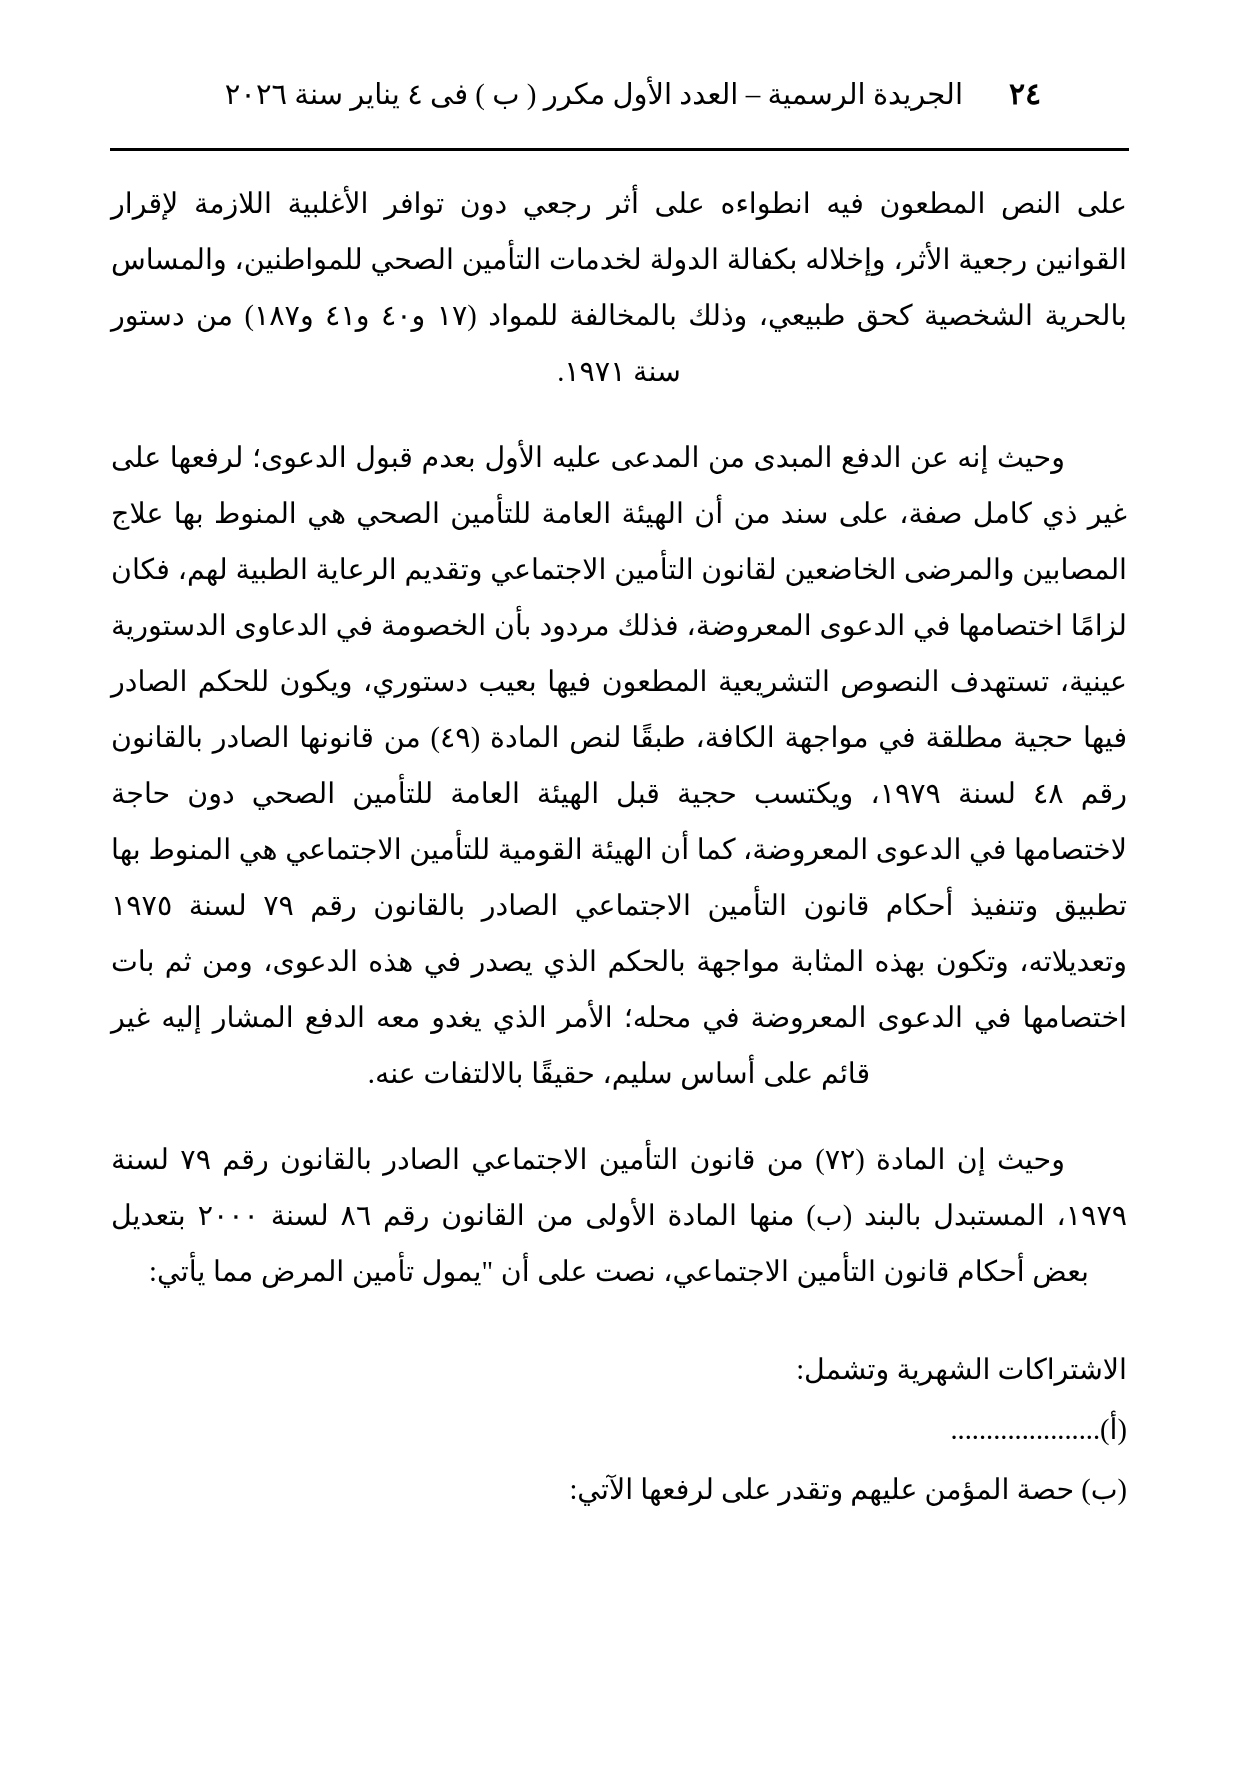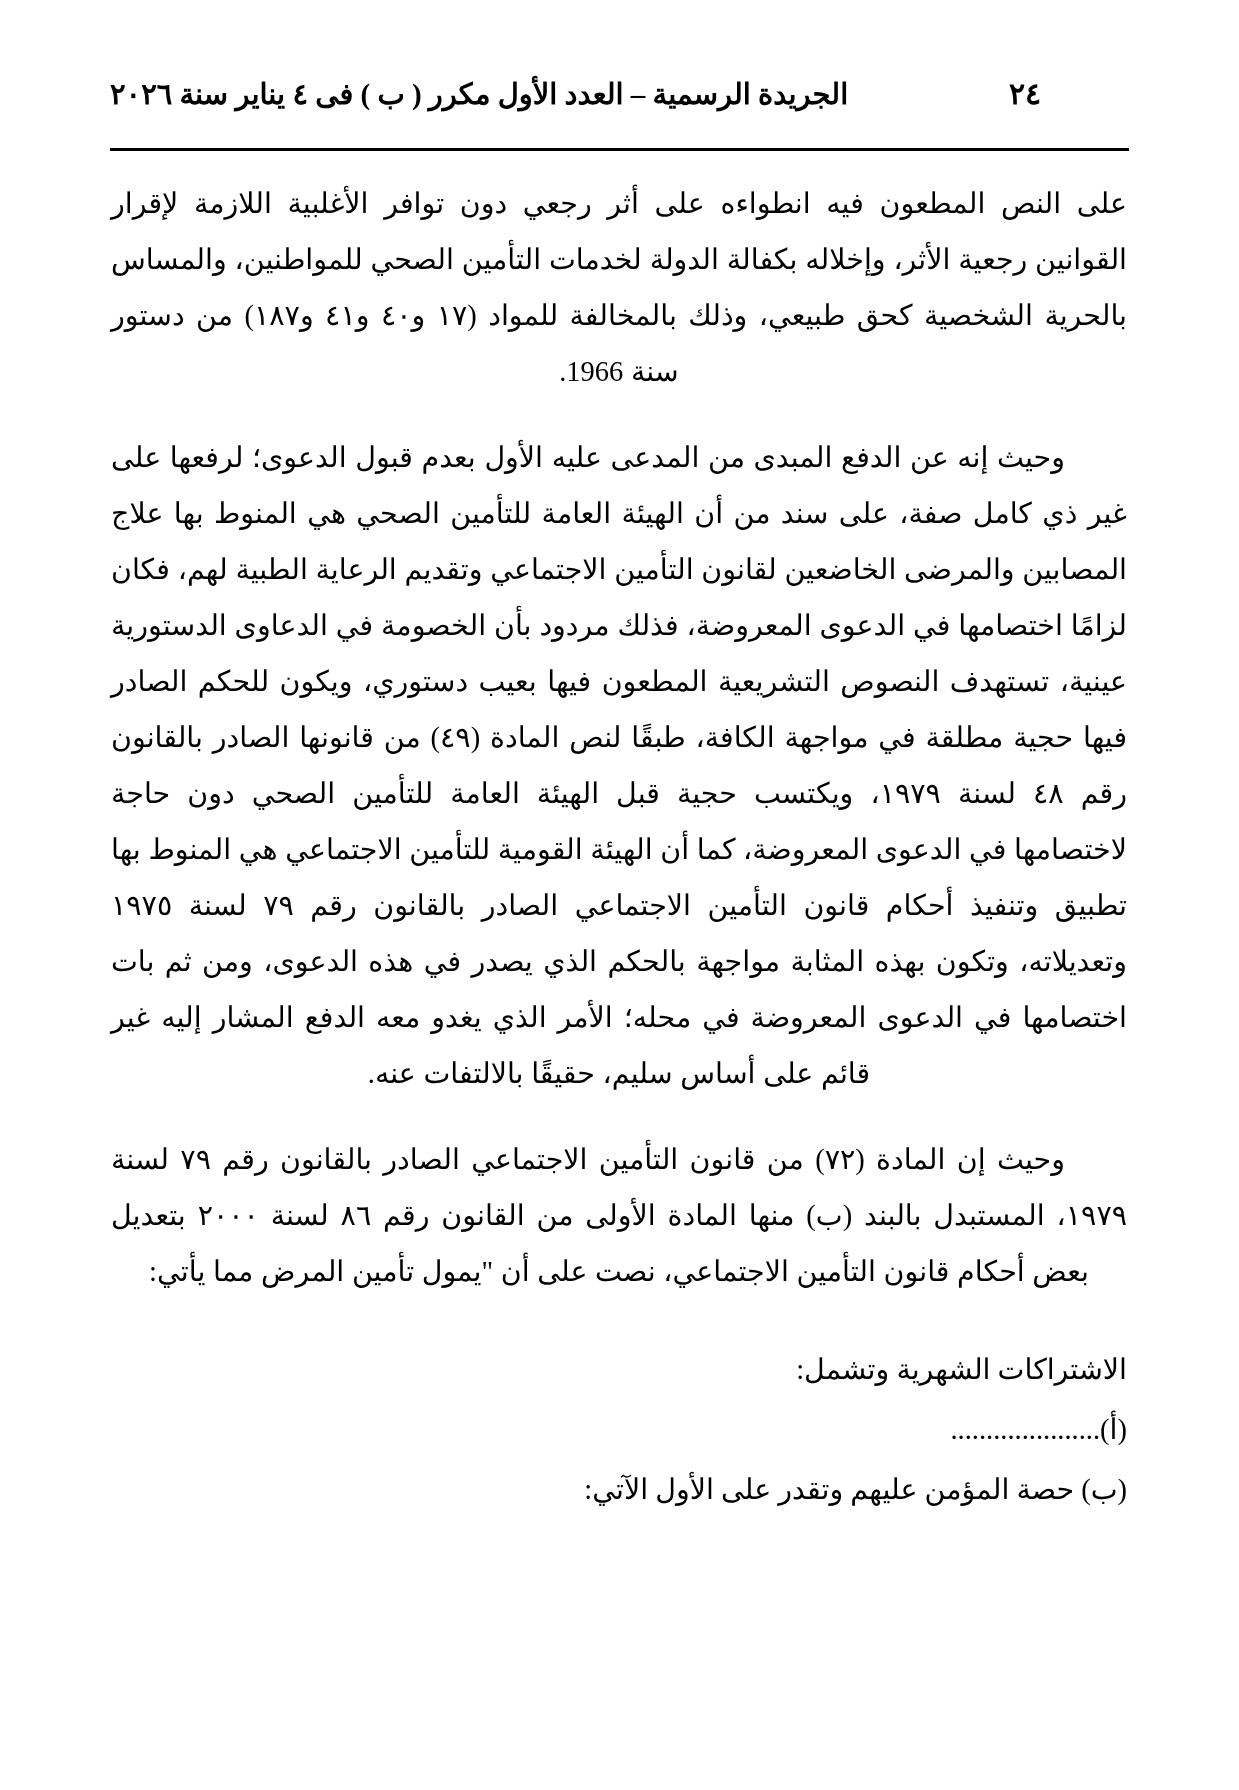--- a/index.html
+++ b/index.html
@@ -42,24 +42,24 @@
     font-size: 30px;
     font-weight: bold;
     letter-spacing: 0px;
     white-space: nowrap;
     width: 120px;
     text-align: left;
     padding-left: 6px;
   }
   .header-title {
     font-size: 29px;
-    font-weight: bold;
+    font-weight: normal;
     white-space: nowrap;
     flex: 1;
-    text-align: left;
+    text-align: right;
     padding-right: 40px;
   }
   .header-rule {
     position: absolute;
     top: 148px;
     right: 110px;
     width: 1019px;
     height: 3px;
     background: #000000;
   }
@@ -105,29 +105,29 @@
 
   <div class="page-header">
     <div class="page-number">٢٤</div>
     <div class="header-title">الجريدة الرسمية – العدد الأول مكرر ( ب ) فى ٤ يناير سنة ٢٠٢٦</div>
   </div>
 
   <div class="header-rule"></div>
 
   <div class="content">
 
-    <p class="para">على النص المطعون فيه انطواءه على أثر رجعي دون توافر الأغلبية اللازمة لإقرار القوانين رجعية الأثر، وإخلاله بكفالة الدولة لخدمات التأمين الصحي للمواطنين، والمساس بالحرية الشخصية كحق طبيعي، وذلك بالمخالفة للمواد (١٧ و٤٠ و٤١ و١٨٧) من دستور سنة 1966.</p>
+    <p class="para">على النص المطعون فيه انطواءه على أثر رجعي دون توافر الأغلبية اللازمة لإقرار القوانين رجعية الأثر، وإخلاله بكفالة الدولة لخدمات التأمين الصحي للمواطنين، والمساس بالحرية الشخصية كحق طبيعي، وذلك بالمخالفة للمواد (١٧ و٤٠ و٤١ و١٨٧) من دستور سنة ١٩٧١.</p>
 
     <p class="para indent">وحيث إنه عن الدفع المبدى من المدعى عليه الأول بعدم قبول الدعوى؛ لرفعها على غير ذي كامل صفة، على سند من أن الهيئة العامة للتأمين الصحي هي المنوط بها علاج المصابين والمرضى الخاضعين لقانون التأمين الاجتماعي وتقديم الرعاية الطبية لهم، فكان لزامًا اختصامها في الدعوى المعروضة، فذلك مردود بأن الخصومة في الدعاوى الدستورية عينية، تستهدف النصوص التشريعية المطعون فيها بعيب دستوري، ويكون للحكم الصادر فيها حجية مطلقة في مواجهة الكافة، طبقًا لنص المادة (٤٩) من قانونها الصادر بالقانون رقم ٤٨ لسنة ١٩٧٩، ويكتسب حجية قبل الهيئة العامة للتأمين الصحي دون حاجة لاختصامها في الدعوى المعروضة، كما أن الهيئة القومية للتأمين الاجتماعي هي المنوط بها تطبيق وتنفيذ أحكام قانون التأمين الاجتماعي الصادر بالقانون رقم ٧٩ لسنة ١٩٧٥ وتعديلاته، وتكون بهذه المثابة مواجهة بالحكم الذي يصدر في هذه الدعوى، ومن ثم بات اختصامها في الدعوى المعروضة في محله؛ الأمر الذي يغدو معه الدفع المشار إليه غير قائم على أساس سليم، حقيقًا بالالتفات عنه.</p>
 
     <p class="para indent">وحيث إن المادة (٧٢) من قانون التأمين الاجتماعي الصادر بالقانون رقم ٧٩ لسنة ١٩٧٩، المستبدل بالبند (ب) منها المادة الأولى من القانون رقم ٨٦ لسنة ٢٠٠٠ بتعديل بعض أحكام قانون التأمين الاجتماعي، نصت على أن "يمول تأمين المرض مما يأتي:</p>
 
     <div class="spacer-sm"></div>
 
     <p class="line tight">الاشتراكات الشهرية وتشمل:</p>
 
     <p class="line tight">(أ).....................</p>
 
-    <p class="line tight">(ب) حصة المؤمن عليهم وتقدر على الأول الآتي:</p>
+    <p class="line tight">(ب) حصة المؤمن عليهم وتقدر على لرفعها الآتي:</p>
 
   </div>
 
 </div>
 
 </body></html>

